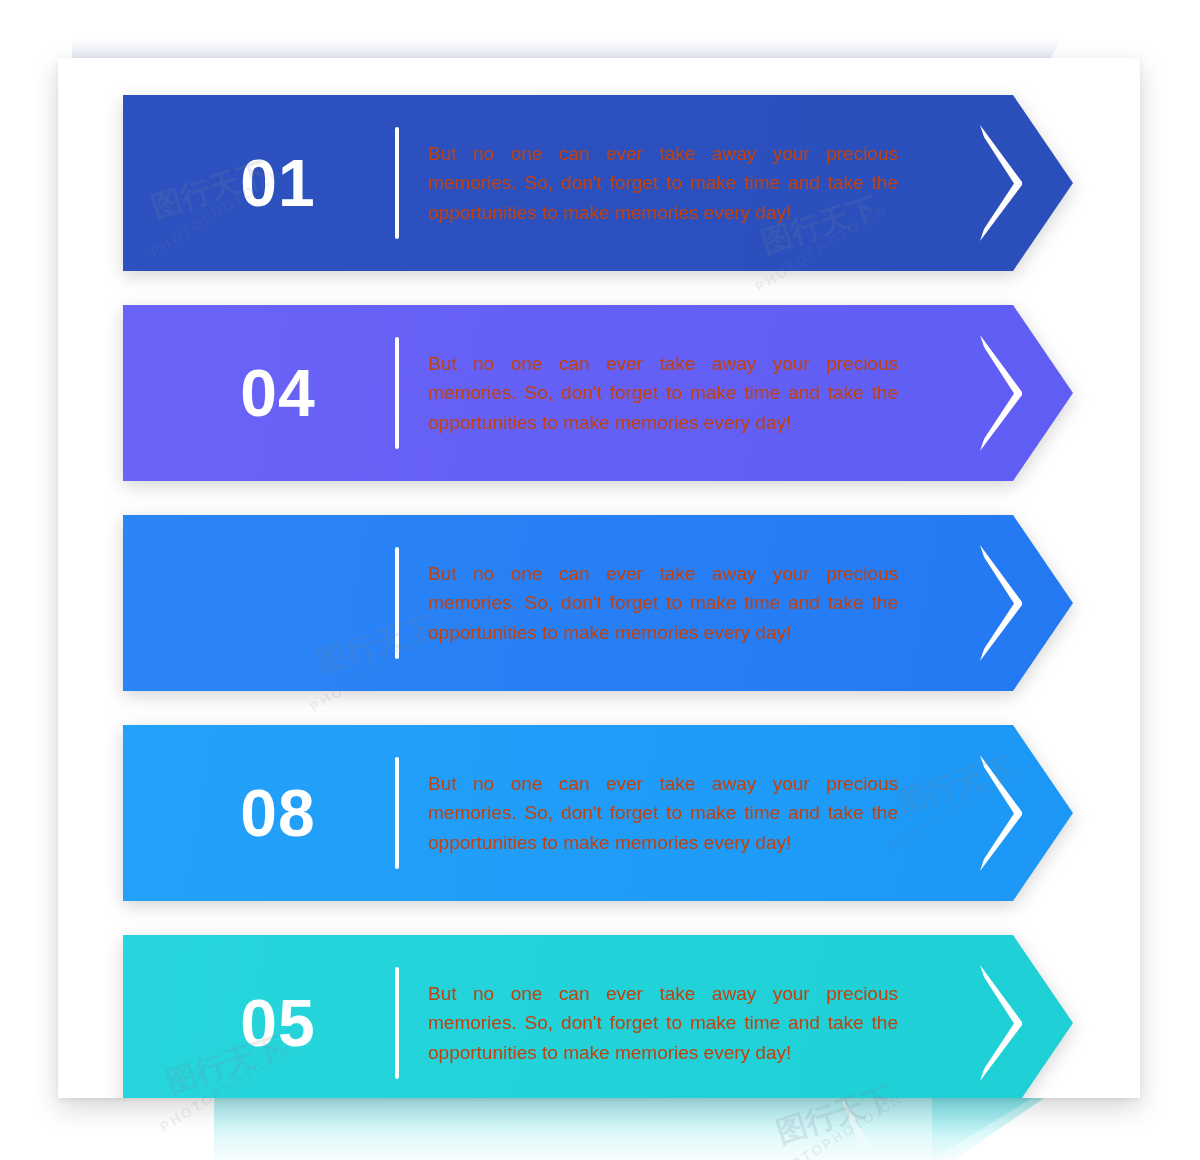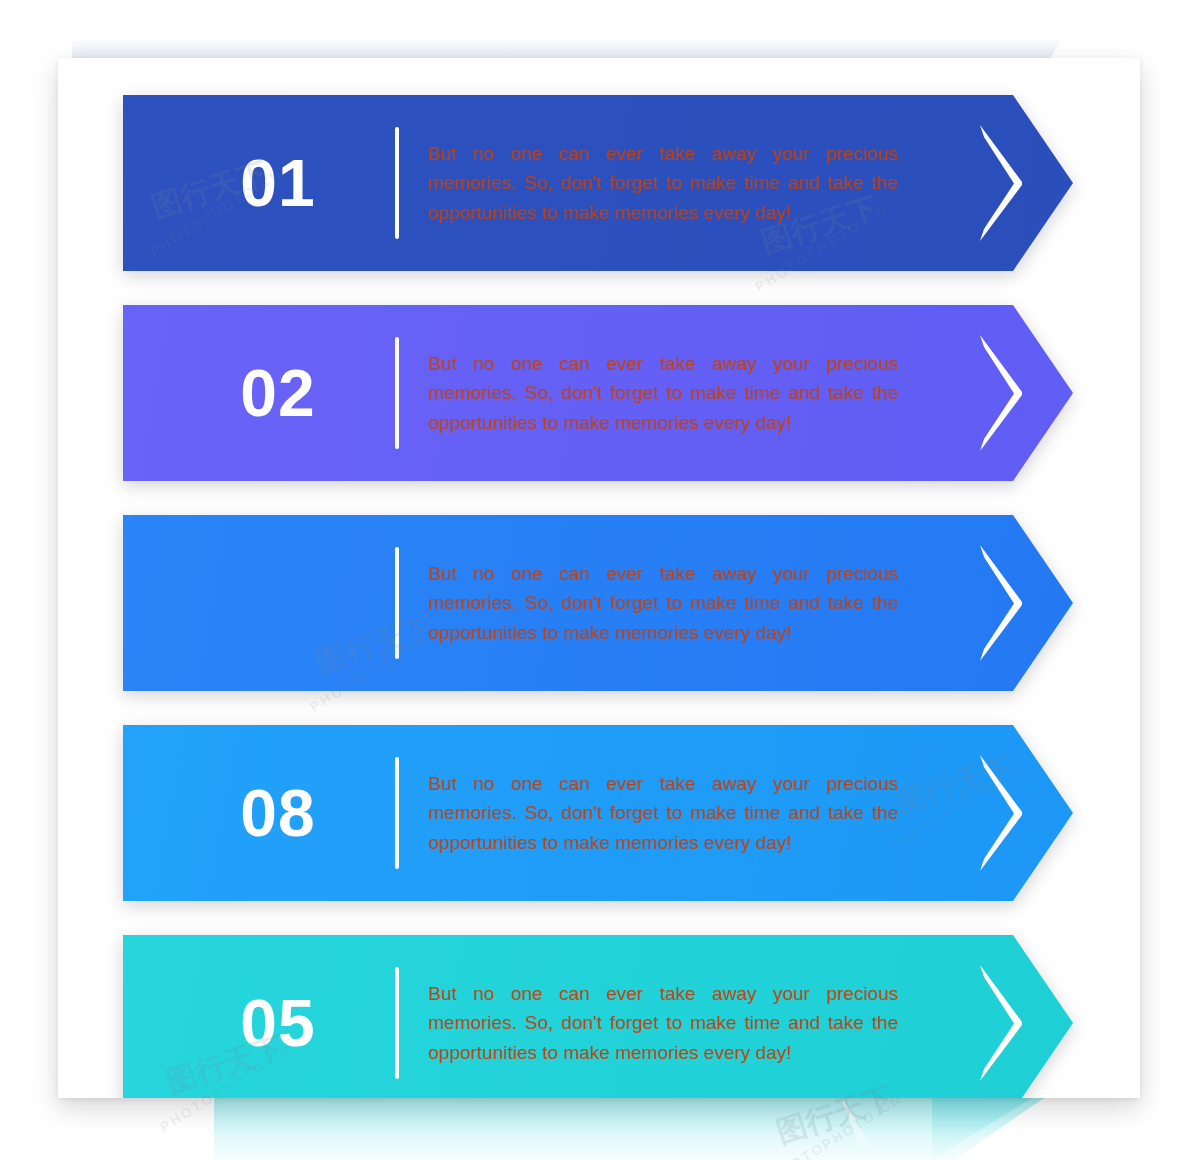--- a/index.html
+++ b/index.html
@@ -217,21 +217,21 @@
             <p>But no one can ever take away your precious memories. So, don't forget to make time and take the opportunities to make memories every day!</p>
           </div>
           <div class="band-chevron">
             <svg viewBox="0 0 46 116" xmlns="http://www.w3.org/2000/svg">
               <polygon points="2,0 44,57 44,60 2,116 6,104 36,58.5 6,12" fill="#ffffff"></polygon>
             </svg>
           </div>
         </div>
         <div class="band b2">
           <div class="band-shape" style="background: linear-gradient(100deg, rgb(106, 99, 247) 0%, rgb(95, 93, 244) 100%);"></div>
-          <div class="band-number">02</div>
+          <div class="band-number">04</div>
           <div class="band-divider"></div>
           <div class="band-text">
             <p>But no one can ever take away your precious memories. So, don't forget to make time and take the opportunities to make memories every day!</p>
           </div>
           <div class="band-chevron">
             <svg viewBox="0 0 46 116" xmlns="http://www.w3.org/2000/svg">
               <polygon points="2,0 44,57 44,60 2,116 6,104 36,58.5 6,12" fill="#ffffff"></polygon>
             </svg>
           </div>
         </div>

